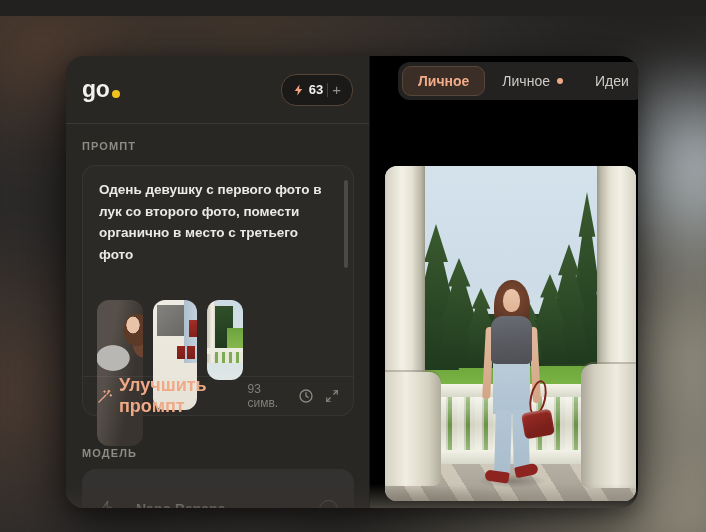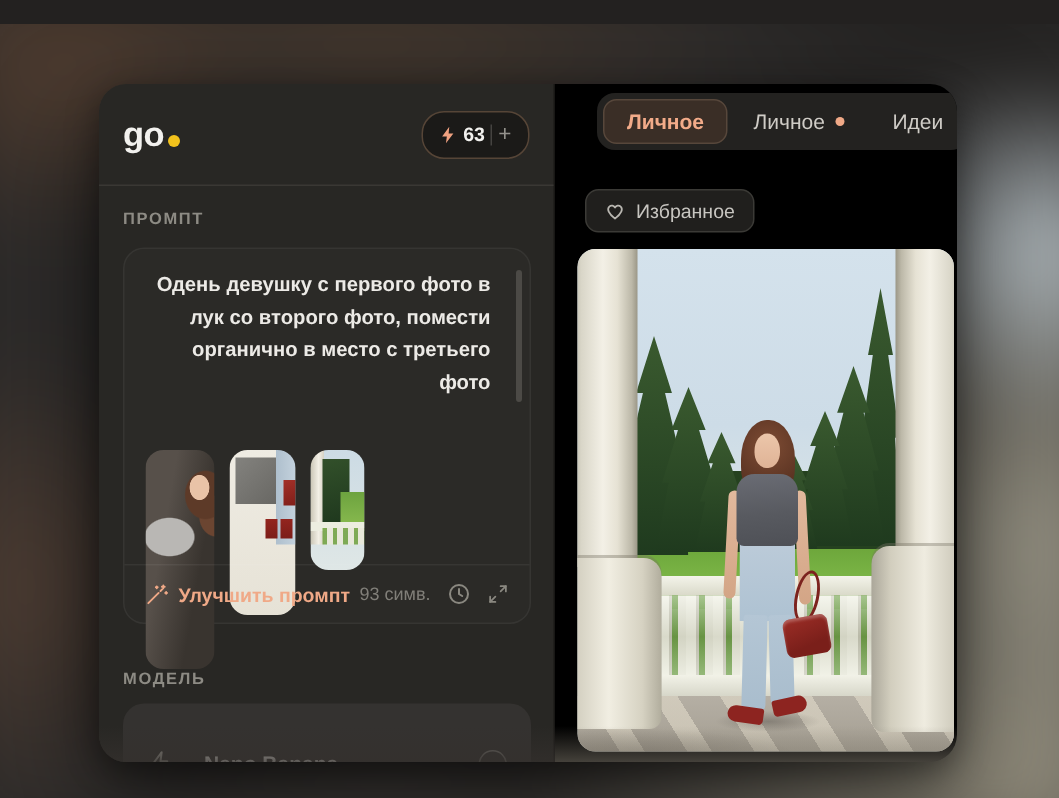--- a/index.html
+++ b/index.html
@@ -44,21 +44,21 @@
   .credits .plus{color:#93918b;font-size:15px;font-weight:500;line-height:1;}
 
   .sec-label{position:absolute;left:16px;font-size:11px;font-weight:700;letter-spacing:1.1px;
              color:#8d8b84;}
   .lbl-prompt{top:84px;text-align:center;}
   .lbl-model{top:391px;}
 
   .prompt-card{position:absolute;left:16px;top:109px;width:272px;height:251px;background:#2b2a27;
                border-radius:14px;border:1px solid rgba(255,255,255,0.055);box-sizing:border-box;}
   .prompt-text{position:absolute;left:16px;top:13px;width:228px;font-size:13.5px;font-weight:600;
-               line-height:21.5px;color:#eceae6;text-align:right;}
+               line-height:21.5px;color:#eceae6;}
   .pscroll{position:absolute;right:5px;top:14px;width:4px;height:88px;border-radius:2px;background:#4c4a46;}
   .thumbs{position:absolute;left:14px;top:134px;display:flex;gap:10px;}
   .thumb{width:63px;height:63px;border-radius:12px;overflow:hidden;flex:none;background:#3a3835;}
   .thumb.t1{background:
       radial-gradient(11px 14px at 36px 25px,#e9c3a7 58%,rgba(0,0,0,0) 62%),
       radial-gradient(22px 26px at 40px 30px,#5d3a28 60%,rgba(0,0,0,0) 64%),
       radial-gradient(18px 22px at 47px 44px,#6b4531 60%,rgba(0,0,0,0) 64%),
       radial-gradient(26px 20px at 16px 58px,#b9b7b4 62%,rgba(0,0,0,0) 66%),
       linear-gradient(100deg,#57504a 30%,#39342f 70%);}
   .thumb.t2{background:
@@ -73,21 +73,21 @@
       linear-gradient(#ecede0,#ecede0) 0px 48px/63px 6px no-repeat,
       linear-gradient(#6da33f,#87b94e) 20px 28px/23px 22px no-repeat,
       linear-gradient(166deg,#32502a,#1e371d) 8px 6px/18px 44px no-repeat,
       linear-gradient(194deg,#32502a,#1e371d) 37px 6px/18px 44px no-repeat,
       linear-gradient(90deg,#c9c5b5,#f3f0e6 60%,#d5d1c2) 0 0/9px 63px no-repeat,
       linear-gradient(90deg,#d5d1c2,#f3f0e6 40%,#c9c5b5) 54px 0/9px 63px no-repeat,
       linear-gradient(#ccdbe4,#dfe7e6);}
   .prompt-divider{position:absolute;left:0;right:0;top:210px;height:1px;background:rgba(255,255,255,0.06);}
   .prompt-footer{position:absolute;left:0;right:0;top:211px;bottom:0;display:flex;align-items:center;
                  padding:0 14px;box-sizing:border-box;}
-  .improve{display:flex;align-items:center;gap:7px;color:#f0a987;font-size:13px;font-weight:700;cursor:pointer;}
+  .improve{display:flex;align-items:center;gap:7px;color:#f0a987;font-size:18px;font-weight:700;cursor:pointer;}
   .footer-spacer{flex:1;}
   .charcount{font-size:12px;color:#817f79;font-weight:500;}
   .ficon{margin-left:11px;display:flex;align-items:center;color:#8a8880;}
 
   .model-card{position:absolute;left:16px;top:413px;width:272px;height:80px;background:#343230;
               border-radius:14px;display:flex;align-items:center;padding:0 16px;box-sizing:border-box;}
   .model-card .mname{margin-left:20px;font-size:14px;font-weight:600;color:#d6d4d0;}
   .radio{margin-left:auto;width:19px;height:19px;border-radius:50%;border:1.5px solid #6b6965;box-sizing:border-box;}
 
   
@@ -270,28 +270,20 @@
         </div>
         <div class="tab">
           <span>Личное</span>
           <span class="tab-dot"></span>
         </div>
         <div class="tab">
           <span>Идеи</span>
         </div>
       </div>
 
-      <div class="fav-btn">
-        <span>
-          <svg width="14" height="13" viewBox="0 0 24 22" fill="none" stroke="#b8b6b0" stroke-width="2" stroke-linejoin="round">
-              <path d="M12 20C4.5 14.5 2.5 9 5.5 6.2c2.3-2.1 5-1 6.5 1.2 1.5-2.2 4.2-3.3 6.5-1.2 3 2.8 1 8.3-6.5 13.8z"></path>
-            </svg>
-        </span>
-        <span>Избранное</span>
-      </div>
 
       <div class="photo">
         <div class="lawn"></div>
         <div class="tree tbaseL" style="clip-path:none;"></div>
         <div class="tree tbaseR" style="clip-path:none;"></div>
         <div class="tree t1"></div>
         <div class="tree t2"></div>
         <div class="tree t3"></div>
         <div class="tree t4"></div>
         <div class="tree t5"></div>

